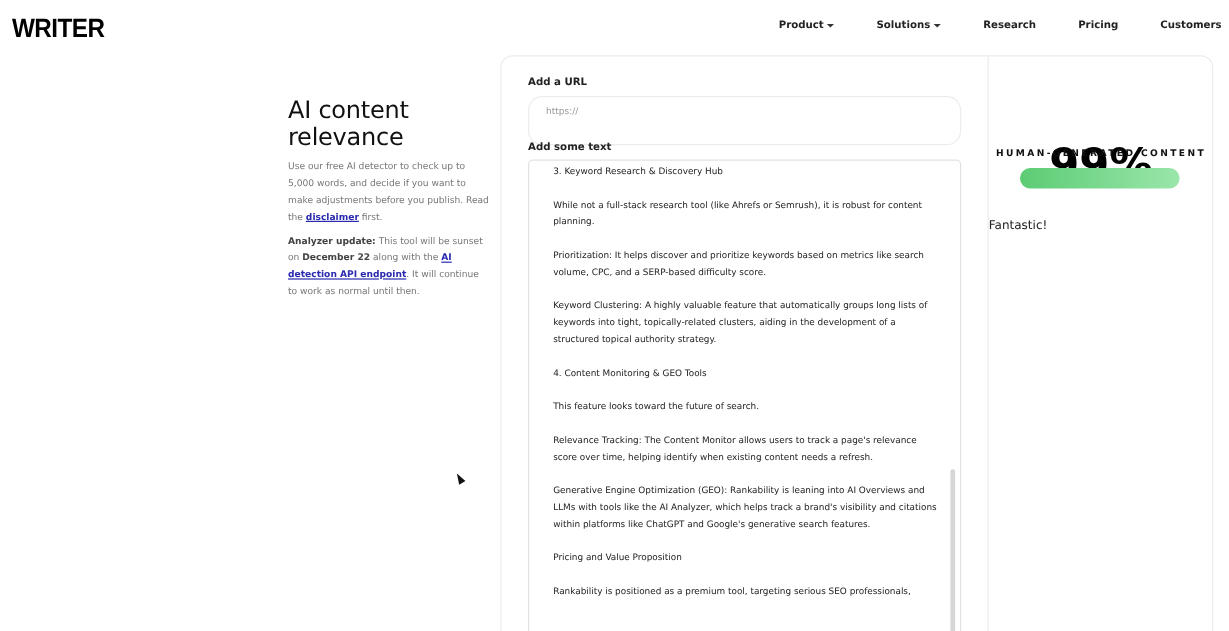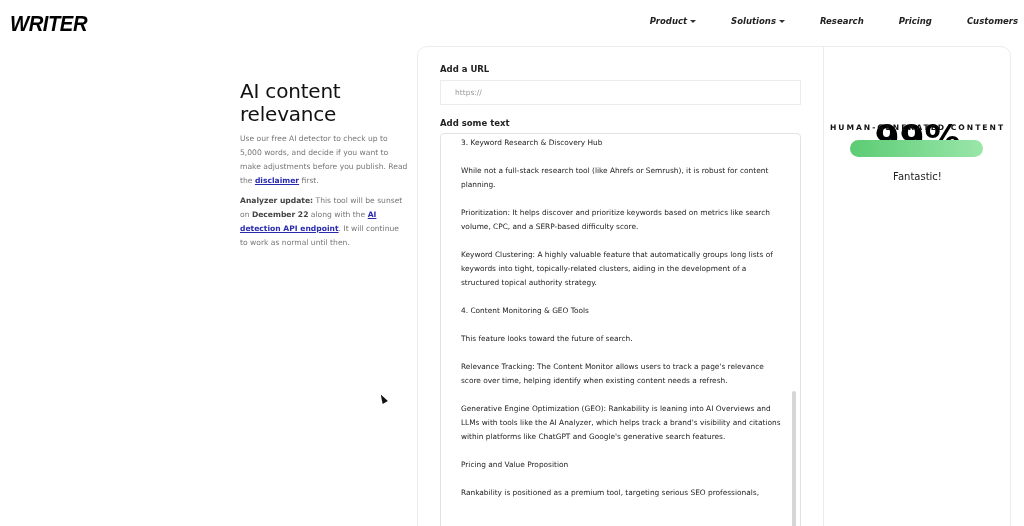--- a/index.html
+++ b/index.html
@@ -1,44 +1,44 @@
 <!DOCTYPE html>
 <html><head>
 <meta charset="utf-8">
 <style>
   * { box-sizing: border-box; margin: 0; padding: 0; }
   html, body { width: 1024px; height: 526px; overflow: hidden; background: #ffffff; font-family: "DejaVu Sans", sans-serif; color: #111; }
-  .nav { position: absolute; top: 0; left: 0; width: 1024px; height: 46px; font-style: italic; }
+  .nav { position: absolute; top: 0; left: 0; width: 1024px; height: 46px; }
   .logo { position: absolute; left: 10px; top: 11px; font-family: "Liberation Sans", sans-serif; font-weight: 900; font-size: 22px; letter-spacing: -0.5px; transform: scaleX(0.92); transform-origin: left; color: #000; }
   .nav-links { position: absolute; right: 6px; top: 16px; display: flex; gap: 35px; font-size: 8.5px; font-weight: bold; color: #222; }
   .nav-link { display: flex; align-items: center; gap: 3px; cursor: pointer; }
   .caret { width: 0; height: 0; border-left: 3px solid transparent; border-right: 3px solid transparent; border-top: 3px solid #333; margin-top: 1px; }
 
   .left { position: absolute; left: 240px; top: 80px; width: 168px; }
   .title { font-size: 20px; line-height: 23px; font-weight: normal; color: #111; letter-spacing: -0.2px; }
   .desc { margin-top: 6px; font-size: 7.6px; line-height: 14px; color: #777; }
   .desc a { color: #2a2ab0; text-decoration: underline; font-weight: bold; }
   .desc b { color: #444; }
   .desc2 { margin-top: 6px; }
 
   .card { position: absolute; left: 417px; top: 46px; width: 594px; height: 500px; border: 1px solid #ececec; border-radius: 10px; background: #fff; }
   .divider { position: absolute; left: 405px; top: 0; width: 1px; height: 100%; background: #ececec; }
 
   .label { position: absolute; font-size: 8.5px; font-weight: bold; color: #222; }
-  .url-input { position: absolute; left: 22px; top: 33px; width: 361px; height: 25px; border: 1px solid #ececec; border-radius: 0; font-size: 7.5px; color: #999; padding: 7px 14px; background: #fff; }
+  .url-input { position: absolute; left: 22px; top: 33px; width: 361px; height: 41px; border: 1px solid #ececec; border-radius: 12px; font-size: 7.5px; color: #999; padding: 7px 14px; background: #fff; }
   .textarea { position: absolute; left: 22px; top: 86px; width: 361px; height: 420px; border: 1px solid #e2e2e2; border-radius: 4px; overflow: hidden; background: #fff; }
   .text-content { position: absolute; left: 20px; top: 2px; width: 320px; font-size: 7.4px; line-height: 14px; color: #222; }
   .para { margin-bottom: 14px; }
   .scrollbar { position: absolute; right: 4px; top: 257px; width: 4px; height: 170px; background: #d6d6d6; border-radius: 2px; }
 
   .result { position: absolute; left: 406px; top: 0; width: 187px; }
   .pct { position: absolute; left: 0; width: 187px; top: 30px; text-align: center; font-size: 36px; font-weight: bold; color: #000000; letter-spacing: 0px; margin-top: 40px; }
   .sub { position: absolute; left: 0; width: 187px; top: 76px; text-align: center; font-size: 7.6px; font-weight: bold; letter-spacing: 2px; color: #111; }
   .bar { position: absolute; left: 26px; top: 93px; width: 133px; height: 17px; border-radius: 9px; background: linear-gradient(90deg, #5ccc74, #9ae6aa); }
-  .verdict { position: absolute; left: 0; width: 187px; top: 124px; text-align: center; font-size: 10px; color: #222; }
+  .verdict { position: absolute; left: 0; width: 187px; top: 136px; font-size: 10px; color: #222; }
 
   .cursor { position: absolute; left: 380px; top: 394px; width: 0; height: 0; border-left: 3px solid transparent; border-right: 3px solid transparent; border-bottom: 9px solid #111; transform: rotate(-30deg); }
 </style>
 </head>
 <body>
 
 <div class="nav">
   <div class="logo">WRITER</div>
   <div class="nav-links">
     <div class="nav-link">

